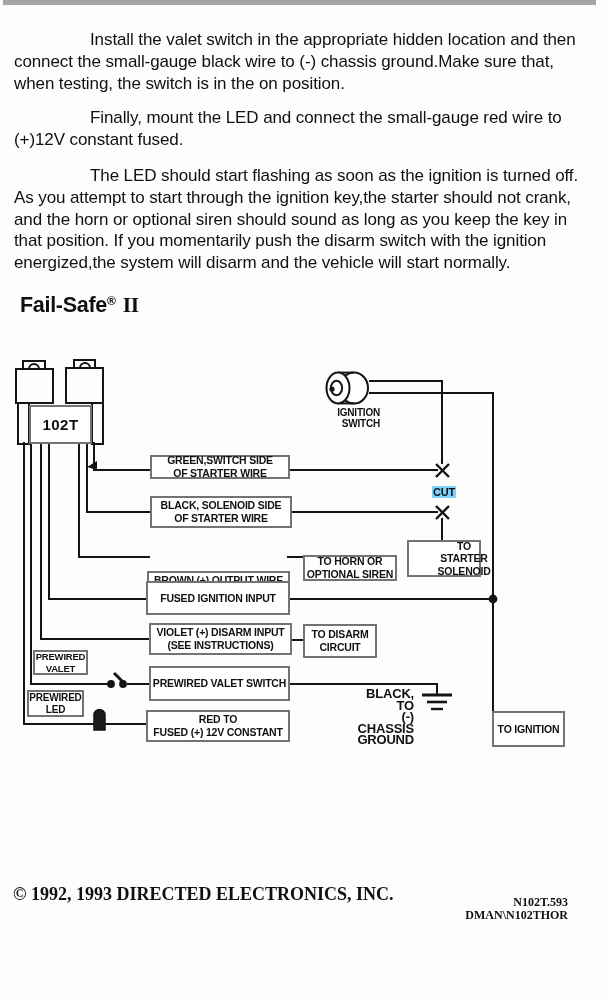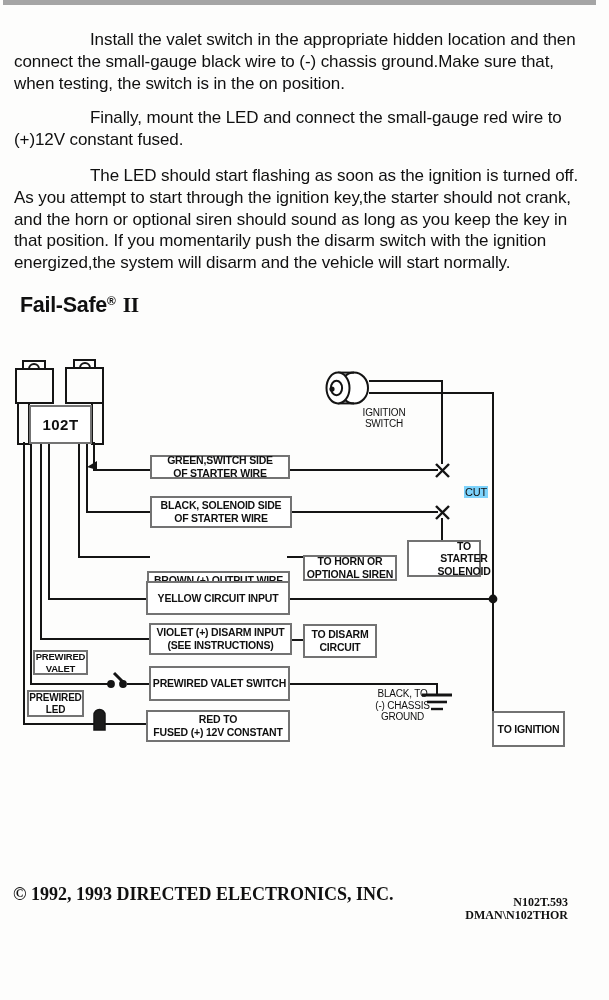--- a/index.html
+++ b/index.html
@@ -9,21 +9,21 @@
   .para{position:absolute;left:14px;width:592px;font-size:17px;line-height:21.8px;
         white-space:pre-line;letter-spacing:-0.1px;}
   .indent{text-indent:76px;}
   .head{position:absolute;left:20px;top:293px;font-size:21.5px;font-weight:bold;letter-spacing:-0.3px;}
   .head .reg{font-size:12px;vertical-align:7px;letter-spacing:0;}
   .head .serif{font-family:"Liberation Serif",serif;margin-left:7px;}
   svg.diagram{position:absolute;left:0;top:0;width:609px;height:1000px;}
   .wbox{position:absolute;box-sizing:border-box;border:2px solid #737373;background:#fff;
         display:flex;align-items:center;justify-content:center;text-align:center;
         font-weight:bold;font-size:10.5px;line-height:1.2;white-space:pre-line;letter-spacing:-0.2px;}
-  .freelbl{position:absolute;font-weight:normal;text-align:center;white-space:pre-line;letter-spacing:-0.2px;margin-left:32px;}
+  .freelbl{position:absolute;font-weight:bold;text-align:right;white-space:pre-line;letter-spacing:-0.2px;}
   .module{font-size:15px;letter-spacing:0.5px;}
   .cutlbl{background:#7dd3fc;padding:0 1px;}
   .copyright{position:absolute;left:13px;top:884px;font-family:"Liberation Serif",serif;
              font-weight:bold;font-size:18px;letter-spacing:0;}
   .codes{position:absolute;left:420px;top:896px;width:148px;text-align:right;
          font-family:"Liberation Serif",serif;font-weight:bold;font-size:12px;line-height:13px;}
 </style>
 </head>
 <body>
 
@@ -114,38 +114,38 @@
   <div class="wbox" style="left:150px;top:455px;width:140px;height:24px;">GREEN,SWITCH SIDE
 OF STARTER WIRE</div>
   <div class="wbox" style="left:150px;top:496px;width:142px;height:32px;">BLACK, SOLENOID SIDE
 OF STARTER WIRE</div>
   <div class="wbox" style="left:147px;top:571px;width:143px;height:32px;">BROWN (+) OUTPUT WIRE
 (SEE  INSTRUCTIONS)</div>
   <div class="wbox" style="left:303px;top:555px;width:94px;height:26px;">TO HORN OR
 OPTIONAL SIREN</div>
   <div class="wbox" style="left:407px;top:540px;width:74px;height:37px;padding-left:40px;">TO STARTER
 SOLENOID</div>
-  <div class="wbox" style="left:146px;top:581px;width:144px;height:34px;">YELLOW CIRCUIT INPUT</div>
+  <div class="wbox" style="left:146px;top:581px;width:144px;height:34px;">FUSED IGNITION INPUT</div>
   <div class="wbox" style="left:149px;top:623px;width:143px;height:32px;">VIOLET (+) DISARM INPUT
 (SEE  INSTRUCTIONS)</div>
   <div class="wbox" style="left:303px;top:624px;width:74px;height:34px;">TO DISARM
 CIRCUIT</div>
   <div class="wbox" style="left:149px;top:666px;width:141px;height:35px;">PREWIRED VALET SWITCH</div>
   <div class="wbox" style="left:146px;top:710px;width:144px;height:32px;">RED TO
 FUSED (+) 12V CONSTANT</div>
   <div class="wbox" style="left:492px;top:711px;width:73px;height:36px;">TO IGNITION</div>
   <div class="wbox" style="left:33px;top:650px;width:55px;height:25px;font-size:9.5px;">PREWIRED
 VALET</div>
   <div class="wbox" style="left:27px;top:690px;width:57px;height:27px;font-size:10px;">PREWIRED
 LED</div>
 
   <div class="freelbl" style="left:324px;top:407px;width:56px;font-size:10px;line-height:11px;">IGNITION
 SWITCH</div>
   <div class="freelbl cutlbl" style="left:432px;top:486px;font-size:11px;">CUT</div>
-  <div class="freelbl" style="left:337px;top:688px;width:67px;font-size:10px;line-height:11.5px;">BLACK, TO
+  <div class="freelbl" style="left:347px;top:688px;width:67px;font-size:13px;line-height:11.5px;">BLACK, TO
 (-) CHASSIS
 GROUND</div>
 
   <div class="copyright">© 1992, 1993 DIRECTED ELECTRONICS, INC.</div>
   <div class="codes">
     <div>N102T.593</div>
     <div>DMAN\N102THOR</div>
   </div>
 
 </div>

